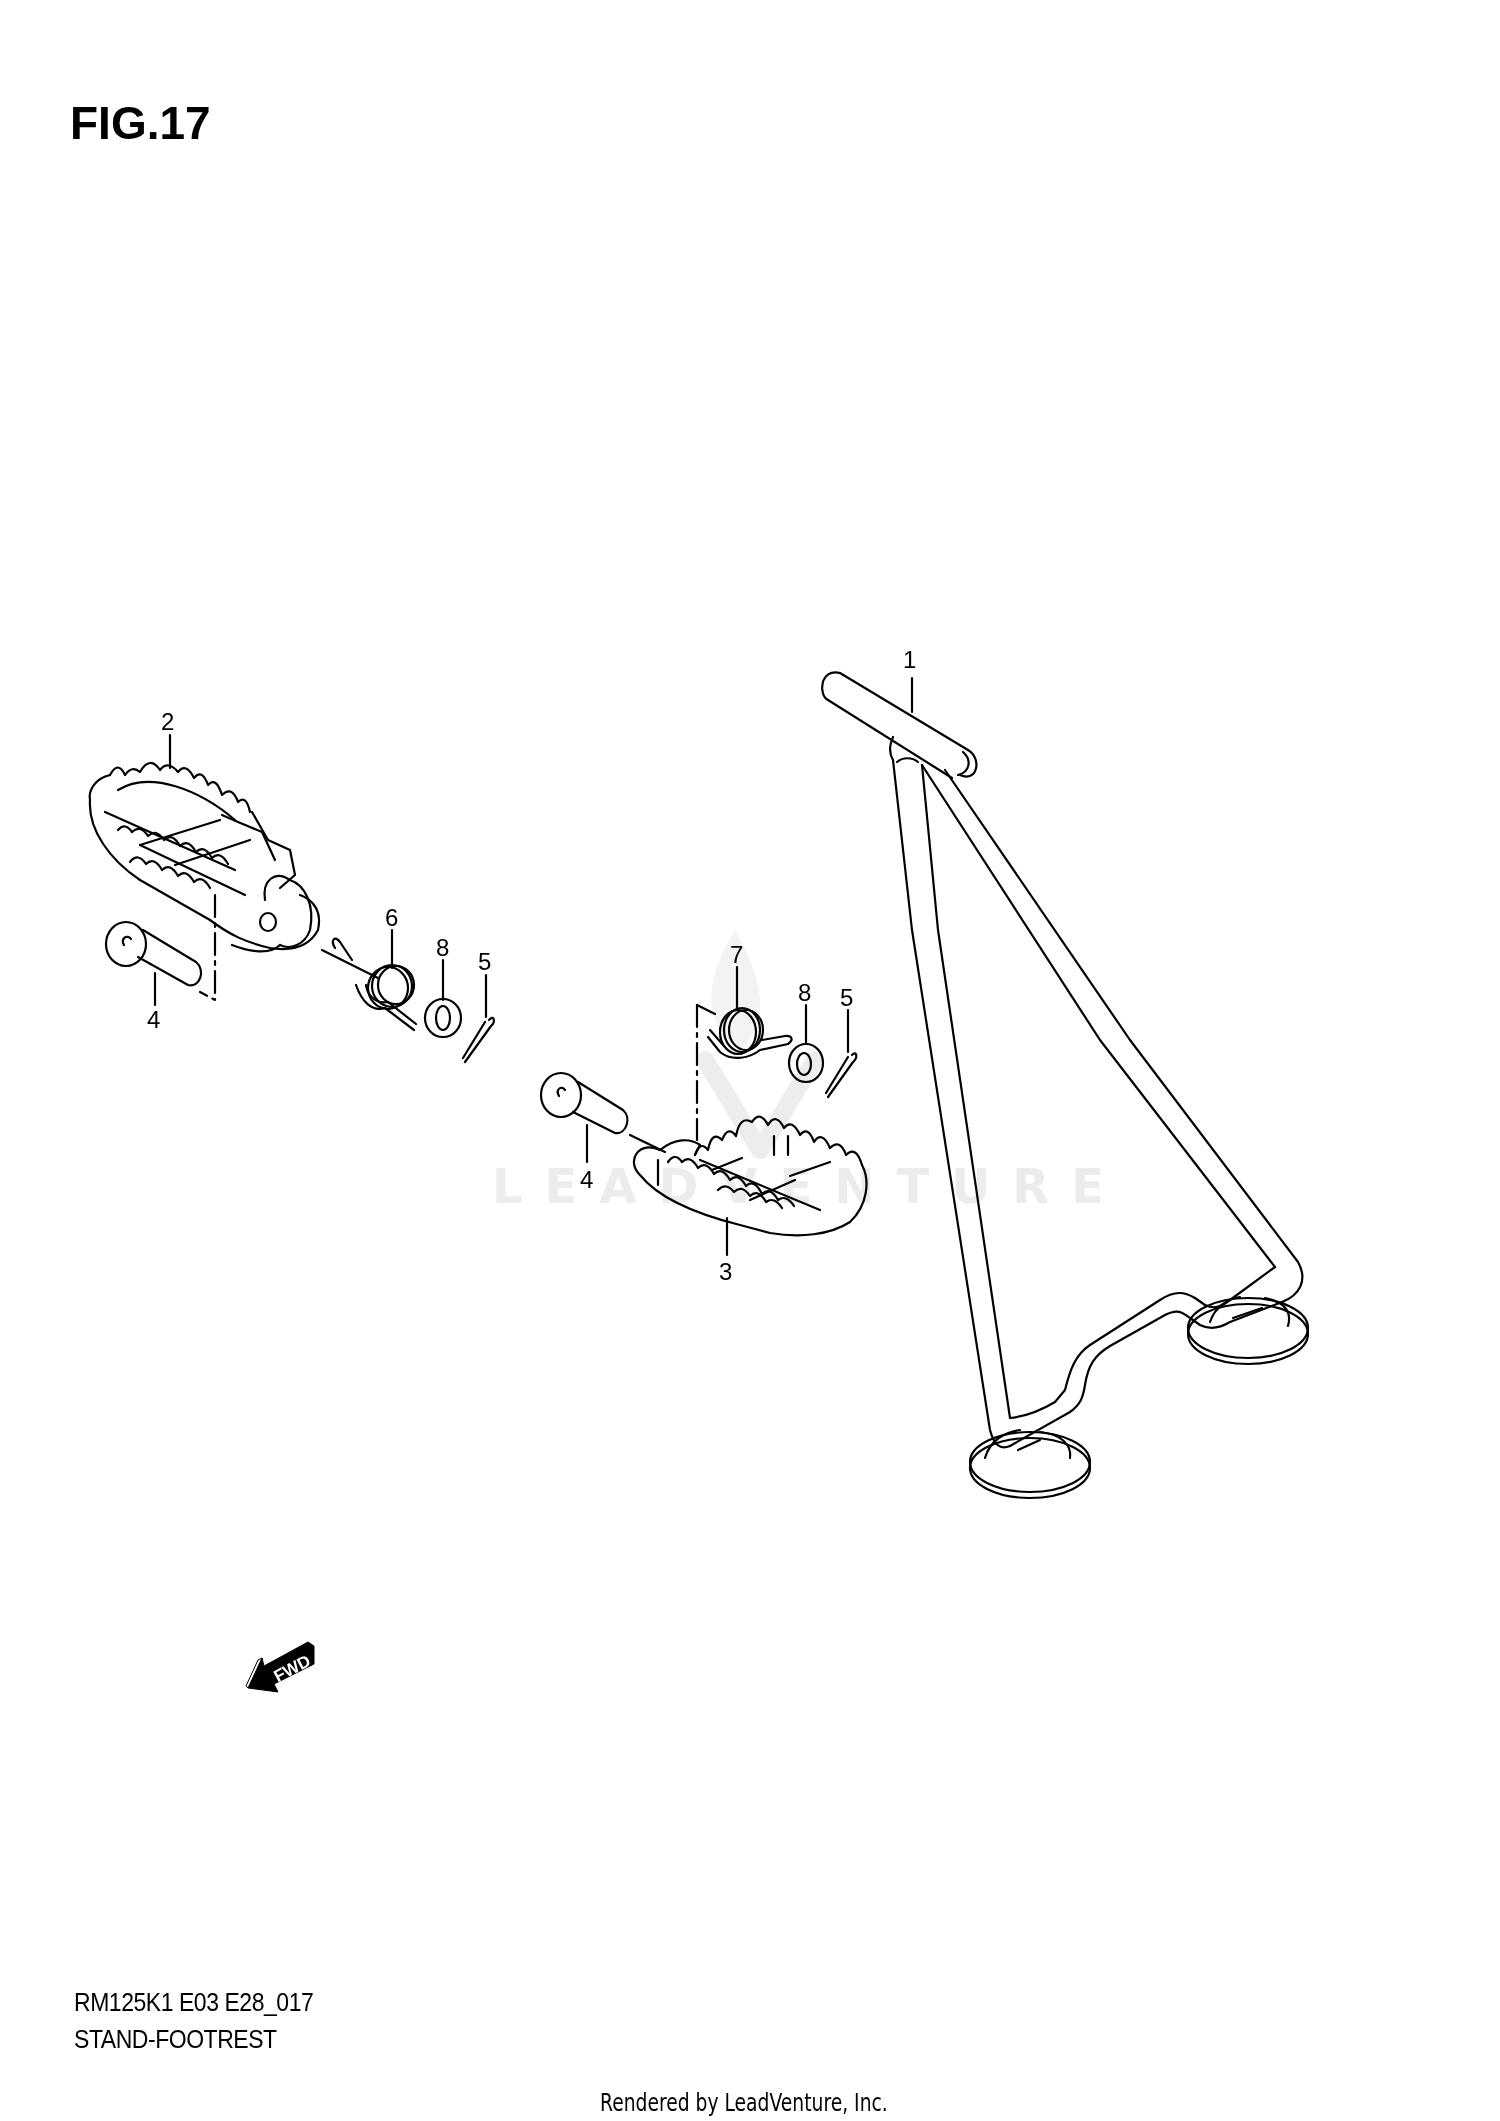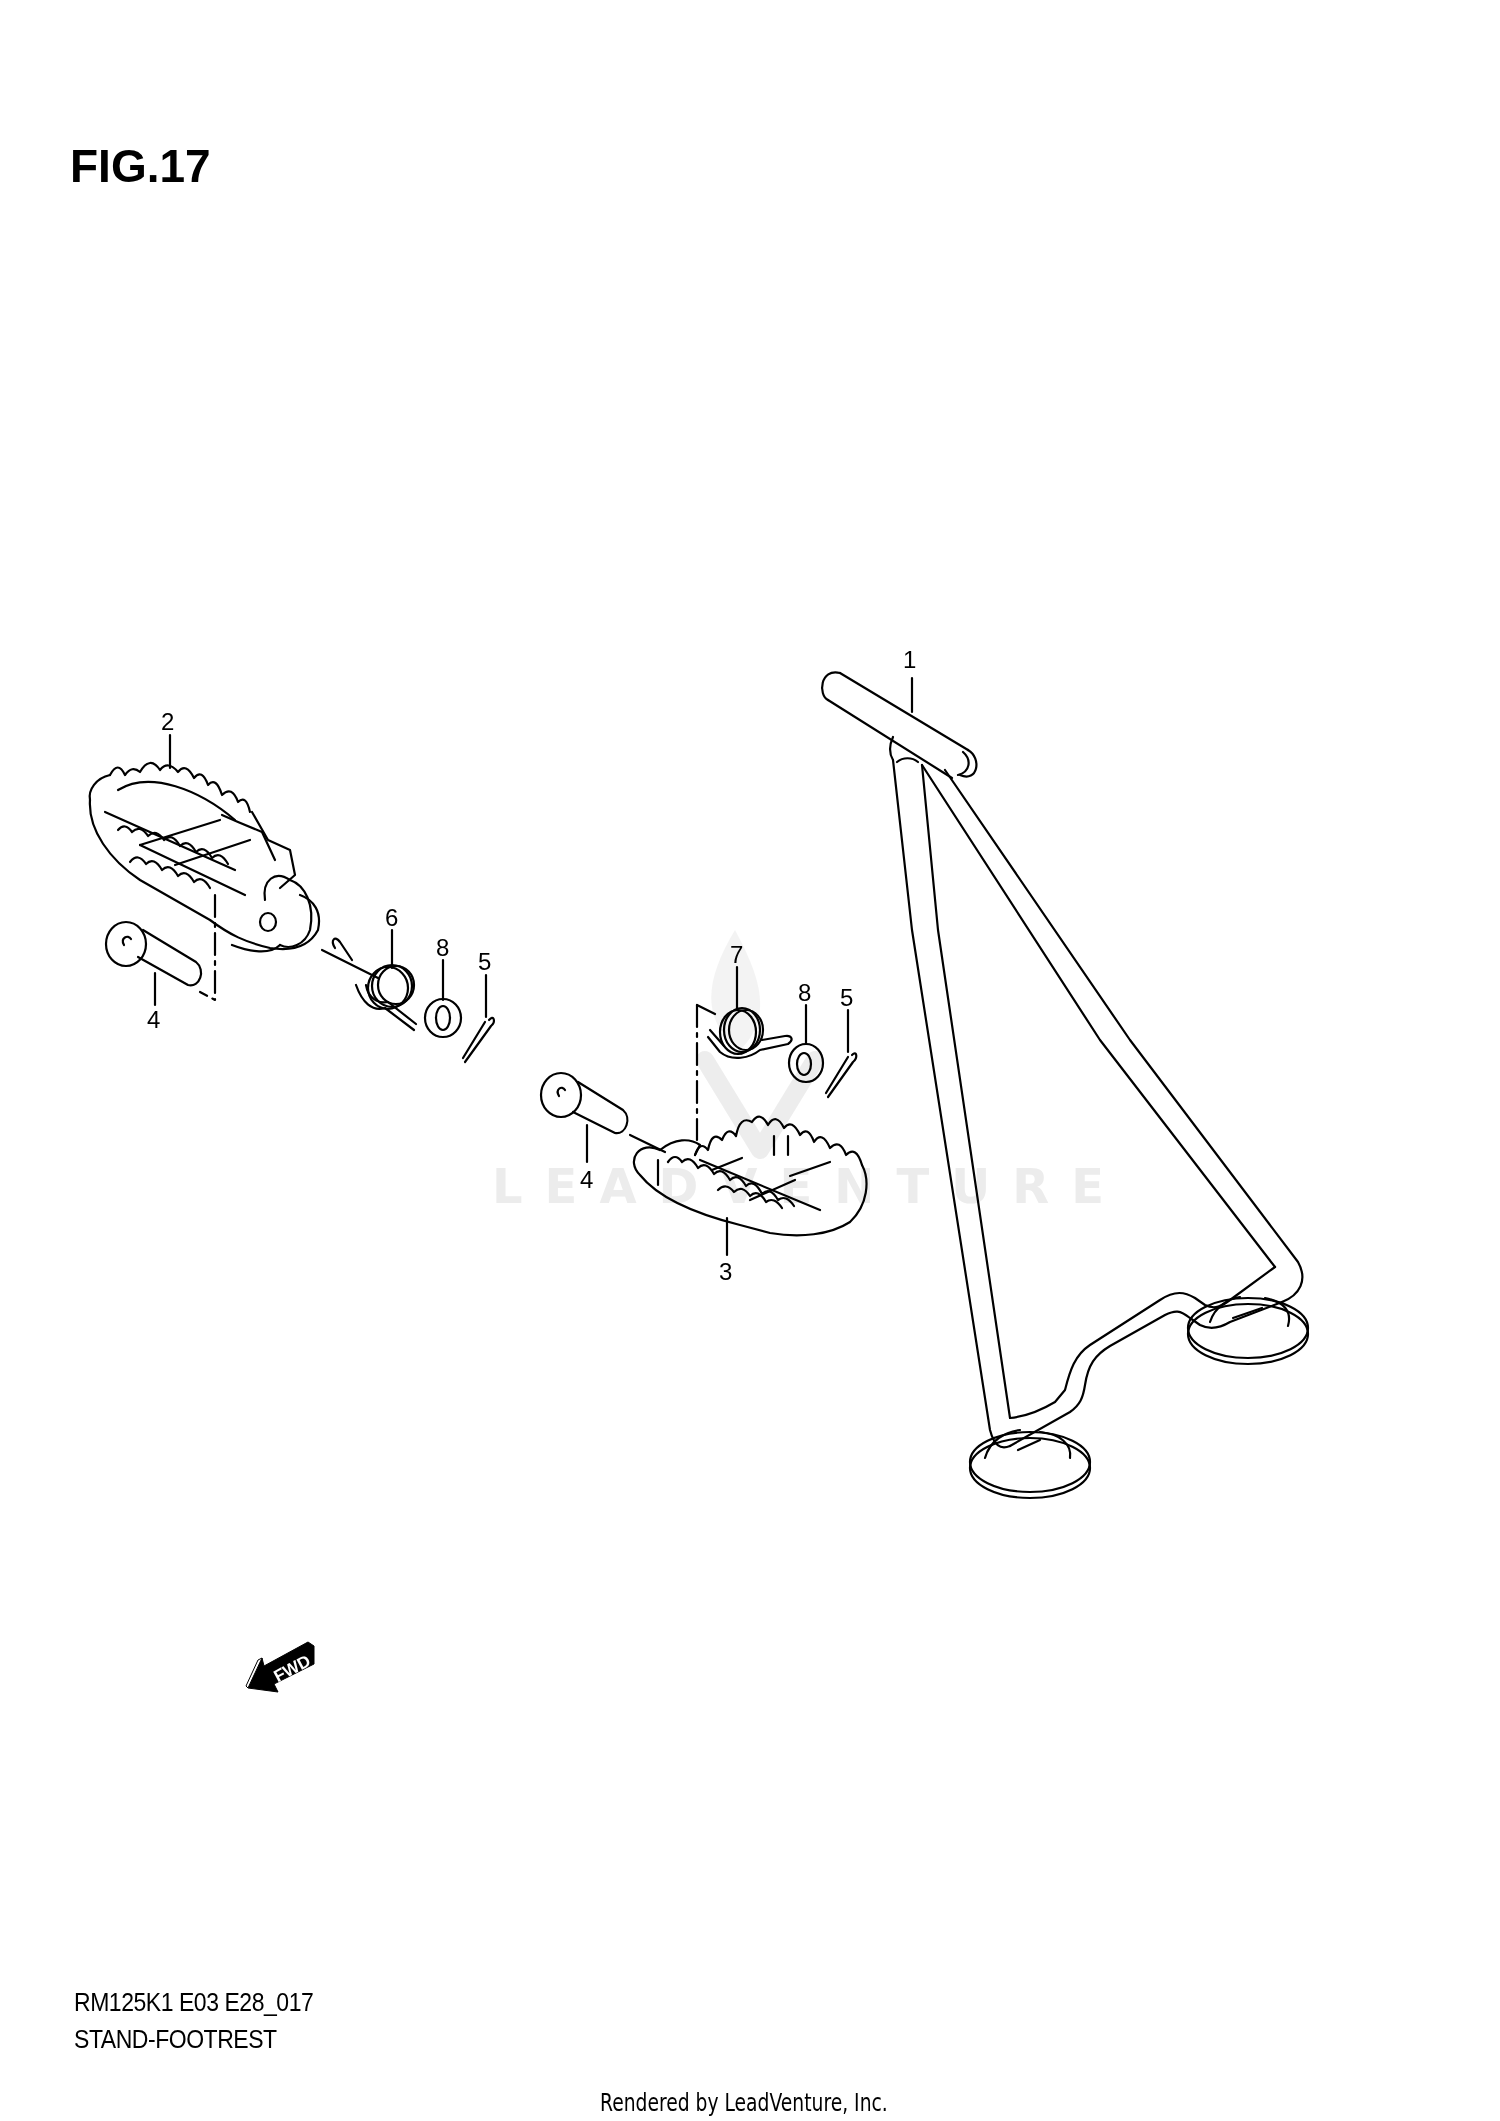--- a/index.html
+++ b/index.html
@@ -1,17 +1,17 @@
 <!DOCTYPE html>
 <html><head>
 <meta charset="utf-8">
 <style>
   html, body { margin: 0; padding: 0; background: #ffffff; }
   body { width: 1500px; height: 2121px; position: relative; overflow: hidden; font-family: "Liberation Sans", sans-serif; color: #000; }
-  .fig-title { position: absolute; left: 70px; top: 96px; font-size: 46px; font-weight: bold; letter-spacing: 0px; font-family: "Liberation Sans", sans-serif; margin-top: 43px; }
+  .fig-title { position: absolute; left: 70px; top: 96px; font-size: 46px; font-weight: bold; letter-spacing: 0px; font-family: "Liberation Sans", sans-serif; }
   .watermark { position: absolute; left: 492px; top: 1158px; font-size: 48px; letter-spacing: 22px; color: #ececec; font-family: "DejaVu Sans", sans-serif; font-weight: bold; z-index: 0; white-space: nowrap; }
   svg.drawing { position: absolute; left: 0; top: 0; z-index: 1; }
   .callout { position: absolute; font-size: 24px; font-family: "Liberation Sans", sans-serif; z-index: 2; line-height: 1; }
   .footer-model { position: absolute; left: 74px; top: 1988px; font-size: 25px; font-family: "Liberation Sans", sans-serif; letter-spacing: -0.5px; transform: scaleX(0.92); transform-origin: left; }
   .footer-title { position: absolute; left: 74px; top: 2025px; font-size: 25px; font-family: "Liberation Sans", sans-serif; letter-spacing: -0.5px; transform: scaleX(0.92); transform-origin: left; }
   .footer-render { position: absolute; left: 600px; top: 2089px; font-size: 24px; font-family: "DejaVu Sans", sans-serif; transform: scaleX(0.78); transform-origin: left; }
   .fwd { position: absolute; left: 244px; top: 1630px; width: 72px; height: 64px; z-index: 2; }
 </style>
 </head>
 <body>

